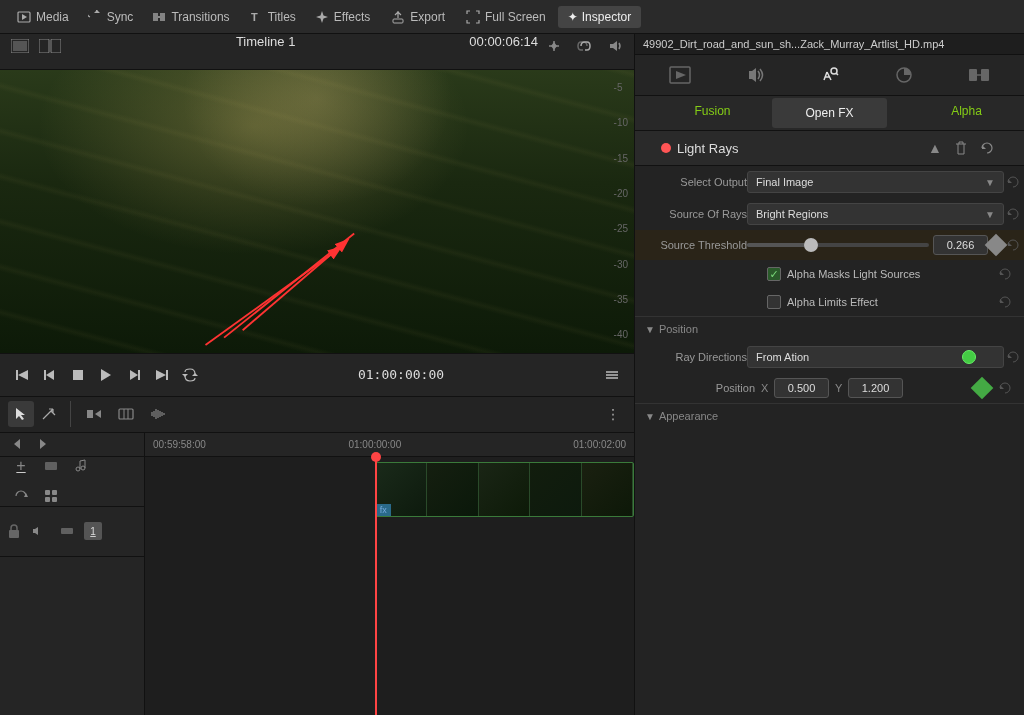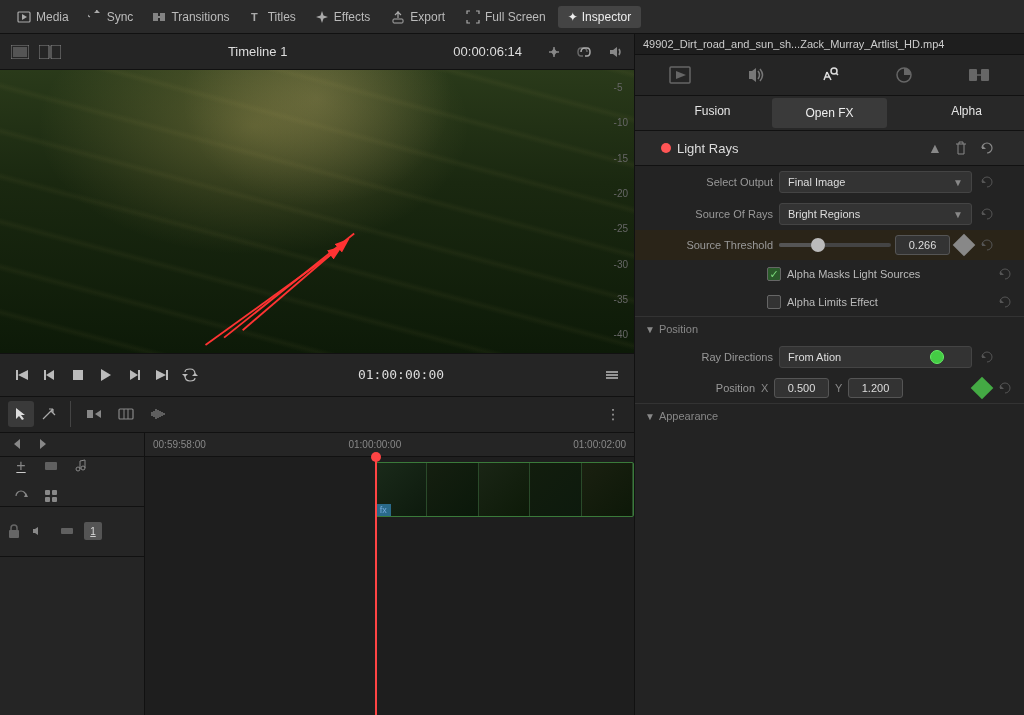--- a/index.html
+++ b/index.html
@@ -15,21 +15,21 @@
     .top-nav .inspector-btn { background: #444; color: #eee; padding: 4px 10px; border-radius: 3px; cursor: pointer; font-size: 12px; display: flex; align-items: center; gap: 4px; }
 
     
     .main-content { display: flex; height: calc(715px - 34px); }
 
     
     .left-side { flex: 1; display: flex; flex-direction: column; min-width: 0; }
 
     
     .second-toolbar {
-      display: flex; align-items: center; background: #252525; height: 36px; border-bottom: 1px solid #111; padding: 0 8px; gap: 20px;
+      display: flex; background: #252525; height: 36px; border-bottom: 1px solid #111; padding: 0 8px; gap: 4px;
     }
     .toolbar-label { color: #ddd; font-size: 13px; font-weight: 500; flex: 1; text-align: center; }
     .timecode { color: #ddd; font-size: 13px; }
     .toolbar-icons { display: flex; gap: 6px; }
     .toolbar-icon-btn { width: 24px; height: 24px; display: flex; align-items: center; justify-content: center; color: #aaa; cursor: pointer; border-radius: 3px; }
 
     
     .preview-area {
       flex: 1; background: #0d0d0d; position: relative; overflow: hidden; max-height: 360px;
     }
@@ -80,28 +80,28 @@
     .inspector-header { background: #1e1e1e; padding: 4px 8px; display: flex; align-items: center; border-bottom: 1px solid #111; }
     .inspector-filename { color: #ccc; font-size: 11px; flex: 1; overflow: hidden; text-overflow: ellipsis; white-space: nowrap; }
 
     
     .inspector-tab-icons { display: flex; align-items: center; justify-content: space-around; background: #252525; padding: 6px 8px; border-bottom: 1px solid #111; }
     .inspector-tab-icon { width: 32px; height: 28px; display: flex; align-items: center; justify-content: center; color: #888; cursor: pointer; border-radius: 3px; font-size: 16px; }
     .inspector-tab-icon.active { color: #fff; }
 
     
     .inspector-tabs { display: flex; background: #282828; border-bottom: 1px solid #111; }
-    .inspector-tab { flex: 1; text-align: center; padding: 8px 4px; color: #e5e5e5; cursor: pointer; font-size: 12px; margin-left: 20px; }
+    .inspector-tab { flex: 1; text-align: center; padding: 8px 4px; color: #84cc16; cursor: pointer; font-size: 12px; margin-left: 20px; }
     .inspector-tab.active { background: #3a3a3a; color: #eee; border-radius: 3px; margin: 2px; }
     .effect-header { display: flex; align-items: center; padding: 6px 26px; background: #2a2a2a; border-bottom: 1px solid #111; gap: 6px; }
     .effect-dot { width: 10px; height: 10px; border-radius: 50%; background: #ff5555; flex-shrink: 0; }
     .effect-name { color: #ddd; font-size: 13px; font-weight: 500; flex: 1; }
     .effect-controls { display: flex; gap: 4px; }
     .eff-ctrl-btn { width: 22px; height: 22px; display: flex; align-items: center; justify-content: center; color: #888; cursor: pointer; font-size: 14px; }
-    .param-row { display: flex; align-items: center; padding: 5px 28px; gap: 6px; min-height: 30px; }
+    .param-row { display: flex; align-items: center; padding: 5px 2px; min-height: 30px; }
     .param-label { color: #999; font-size: 11px; width: 110px; text-align: right; flex-shrink: 0; }
     .param-control { flex: 1; display: flex; align-items: center; gap: 4px; }
     .dropdown-btn { flex: 1; background: #333; border: 1px solid #444; border-radius: 3px; padding: 4px 8px; color: #ddd; font-size: 11px; cursor: pointer; display: flex; align-items: center; justify-content: space-between; }
     .dropdown-arrow { color: #888; font-size: 10px; }
     .param-reset-btn { width: 18px; height: 18px; display: flex; align-items: center; justify-content: center; color: #666; cursor: pointer; font-size: 12px; }
 
     
     .slider-container { flex: 1; display: flex; align-items: center; gap: 6px; }
     .slider-track { flex: 1; height: 4px; background: #444; border-radius: 2px; position: relative; cursor: pointer; }
     .slider-fill { height: 100%; background: #555; border-radius: 2px; }

